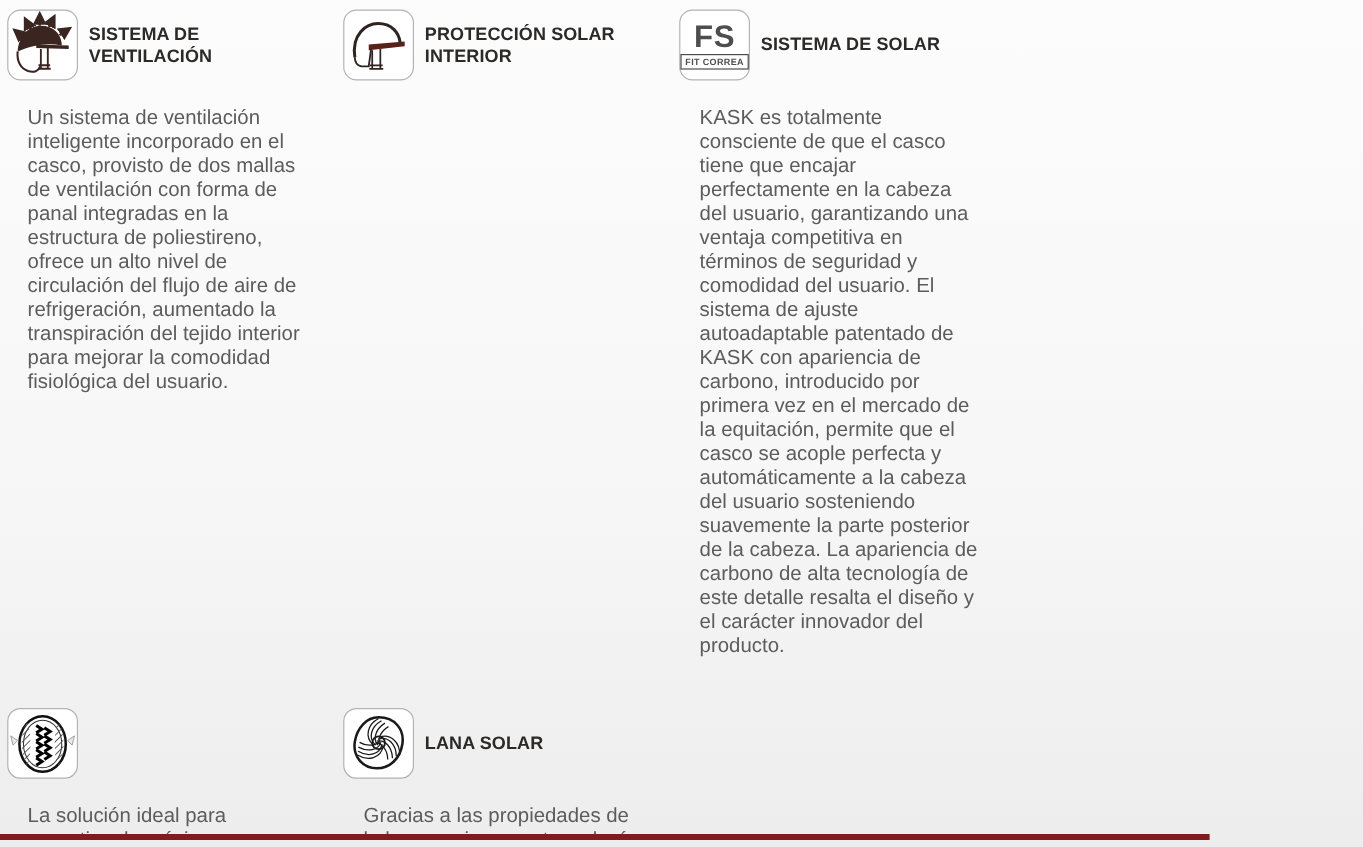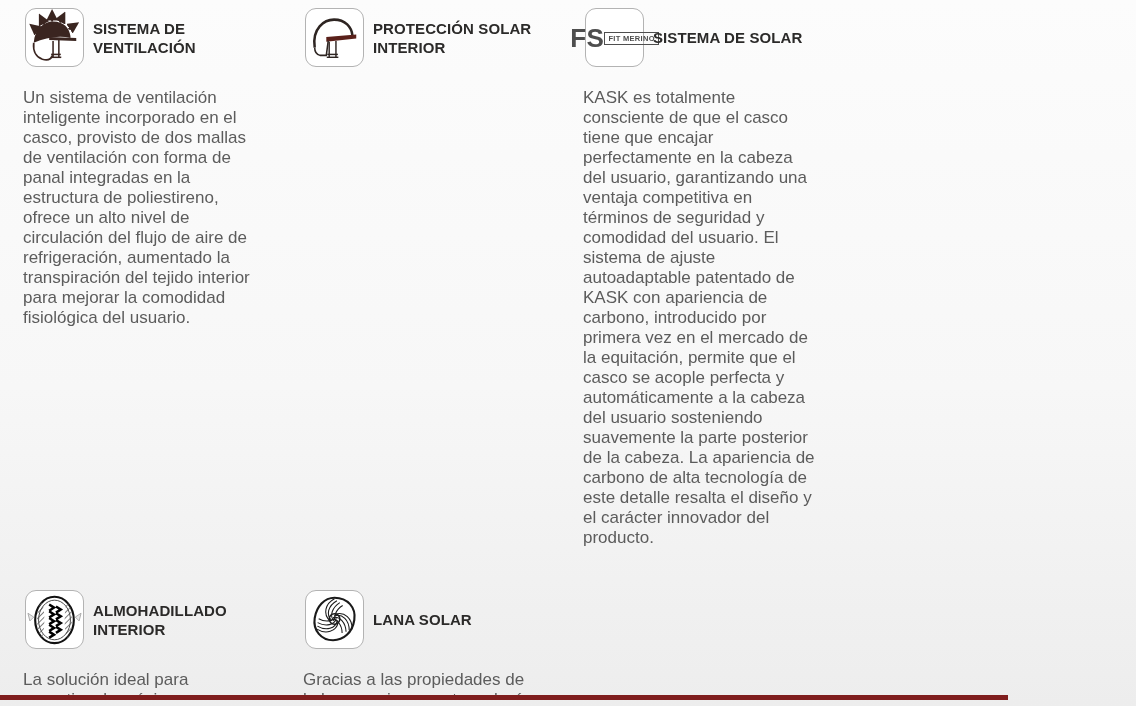--- a/index.html
+++ b/index.html
@@ -33,23 +33,23 @@
     min-height: 59px;
   }
   .icon-box {
     width: 59px;
     height: 59px;
     flex: 0 0 59px;
     background: #ffffff;
     border: 1px solid #b3b3b3;
     border-radius: 11px;
     display: flex;
+    flex-direction: column;
     align-items: center;
     justify-content: center;
-    margin-left: 19px;
   }
   .feature-title {
     margin: 0;
     font-size: 15px;
     line-height: 19px;
     font-weight: 700;
     color: #2b2a29;
     letter-spacing: 0.1px;
   }
   .feature-desc {
@@ -133,21 +133,21 @@
           </svg>
         </div>
         <h3 class="feature-title">PROTECCIÓN SOLAR INTERIOR</h3>
       </div>
     </div>
 
     <div class="feature">
       <div class="feature-head">
         <div class="icon-box">
           <span class="fs-big">FS</span>
-          <span class="fs-sub">FIT MERINO</span>
+          <span class="fs-sub">FIT CORREA</span>
         </div>
         <h3 class="feature-title">SISTEMA DE SOLAR</h3>
       </div>
       <p class="feature-desc">KASK es totalmente consciente de que el casco tiene que encajar perfectamente en la cabeza del usuario, garantizando una ventaja competitiva en términos de seguridad y comodidad del usuario. El sistema de ajuste autoadaptable patentado de KASK con apariencia de carbono, introducido por primera vez en el mercado de la equitación, permite que el casco se acople perfecta y automáticamente a la cabeza del usuario sosteniendo suavemente la parte posterior de la cabeza. La apariencia de carbono de alta tecnología de este detalle resalta el diseño y el carácter innovador del producto.</p>
     </div>
 
     <div class="feature">
     </div>
 
     <div class="feature">
@@ -170,21 +170,20 @@
               <path d="M24 28 l5 3.2 l-5 3.2"></path>
               <path d="M24 35 l5 3.2 l-5 3.2"></path>
               <path d="M24 42 l5 3.2 l-5 3.2"></path>
               <path d="M31 16 l5 3.2 l-5 3.2"></path>
               <path d="M31 23 l5 3.2 l-5 3.2"></path>
               <path d="M31 30 l5 3.2 l-5 3.2"></path>
               <path d="M31 37 l5 3.2 l-5 3.2"></path>
             </g>
           </svg>
         </div>
-        <h3 class="feature-title">ALMOHADILLADO INTERIOR</h3>
       </div>
       <p class="feature-desc">La solución ideal para garantizar la máxima comodidad e higiene. Se puede quitar con facilidad para lavarlo. Se puede lavar a mano o en lavadora a 20 °C como máximo.</p>
     </div>
 
     <div class="feature">
       <div class="feature-head">
         <div class="icon-box">
           <svg width="57" height="57" viewBox="0 0 59 59">
             <g stroke="#1a1a1a" fill="none">
               <path d="M29.5 7 C43 7 52 17 50 30 C48 43 39 51 28 51 C16 51 7 41 9 28 C11 16 19 7 29.5 7 Z" stroke-width="2.2"></path>

